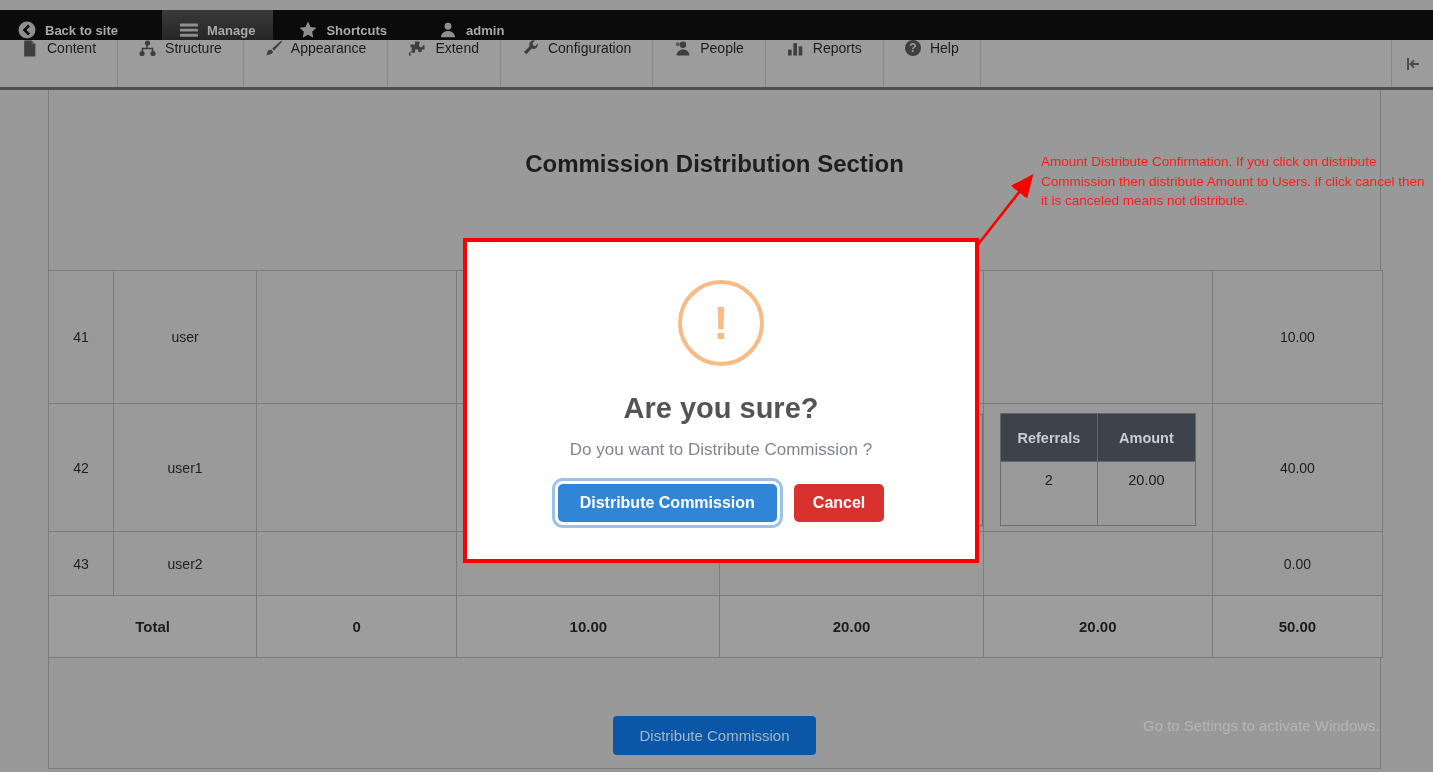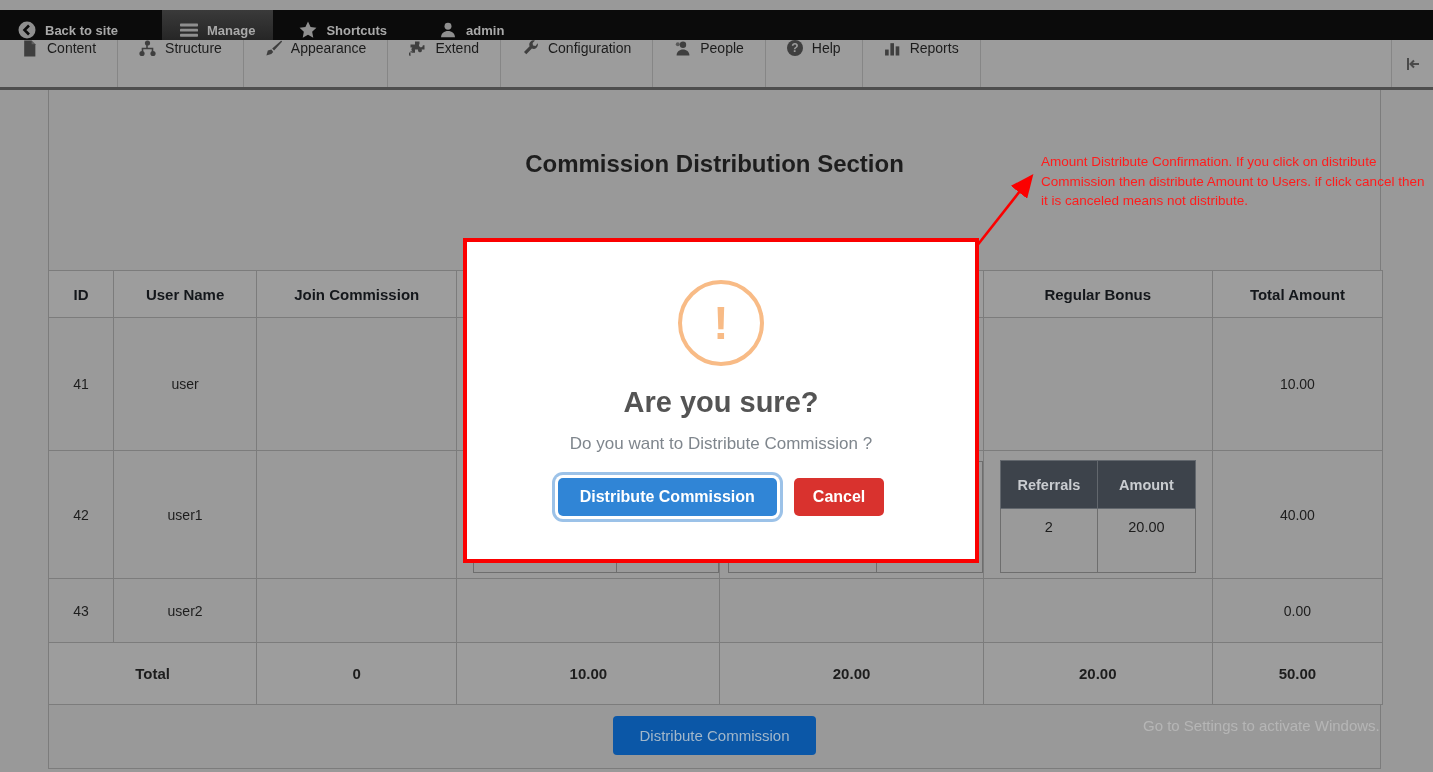--- a/index.html
+++ b/index.html
@@ -113,21 +113,21 @@
   .modal {
     position:absolute; left:463px; top:238px; width:516px; height:325px;
     background:#ffffff; border:4px solid #fb0000; z-index:50;
     display:flex; flex-direction:column; align-items:center;
   }
   .warn-circle {
     margin-top:38px; width:86px; height:86px; border-radius:50%;
     border:4px solid #f8bb86; display:flex; align-items:center; justify-content:center;
   }
   .warn-glyph { color:#f8bb86; font-size:46px; font-weight:bold; line-height:1; }
-  .modal-title { margin-top:20px; font-size:29px; font-weight:bold; color:#545454;text-align:right; }
+  .modal-title { margin-top:26px; font-size:29px; font-weight:bold; color:#545454;text-align:right; }
   .modal-msg   { margin-top:15px; font-size:17px; color:#7f868d; }
   .modal-btns  { margin-top:24px; display:flex; gap:17px; align-items:center; }
   .btn-confirm {
     background:#3085d6; color:#fff; font-size:16px; font-weight:bold;
     border:none; border-radius:5px; padding:10px 22px; cursor:pointer;
     box-shadow:0 0 0 3px #ffffff, 0 0 0 6px #9cc2e8;
     font-family:"Liberation Sans", sans-serif;
   }
   .btn-cancel {
     background:#d9322e; color:#fff; font-size:16px; font-weight:bold;
@@ -212,30 +212,30 @@
   </div>
   <div class="menu-item">
     <svg viewBox="0 0 17 17">
         <circle cx="9" cy="4.8" r="3.2"></circle>
         <path d="M2.6 15.4c0-3.6 2.9-5.8 6.4-5.8s6.4 2.2 6.4 5.8z"></path>
         <circle cx="3.8" cy="4.2" r="2" opacity=".7"></circle>
       </svg>
     <span>People</span>
   </div>
   <div class="menu-item">
-    <span class="qicon"></span>
-    <span>Help</span>
-  </div>
-  <div class="menu-item">
     <svg viewBox="0 0 16 16">
         <rect x="1" y="9" width="3.4" height="5.6"></rect>
         <rect x="6" y="3" width="3.4" height="11.6"></rect>
         <rect x="11" y="6" width="3.4" height="8.6"></rect>
       </svg>
     <span>Reports</span>
+  </div>
+  <div class="menu-item">
+    <span class="qicon"></span>
+    <span>Help</span>
   </div>
   <div class="menu-pin">
     <svg viewBox="0 0 18 16">
       <path d="M4 2v12"></path>
         <path d="M15 8H7"></path>
         <path d="M10 4.5 6.5 8l3.5 3.5"></path>
     </svg>
   </div>
 </div>
 
@@ -246,29 +246,20 @@
     <colgroup>
       <col style="width:65px">
         <col style="width:143px">
         <col style="width:200px">
       <col style="width:263px">
         <col style="width:263px">
         <col style="width:229px">
         <col style="width:170px">
     </colgroup>
     <tbody>
-        <tr class="hdr">
-      <th>ID</th>
-      <th>User Name</th>
-      <th>Join Commission</th>
-      <th></th>
-      <th></th>
-      <th>Regular Bonus</th>
-      <th>Total Amount</th>
-    </tr>
     <tr class="r41">
       <td>41</td>
       <td>user</td>
       <td></td>
           <td></td>
       <td></td>
           <td></td>
       <td>10.00</td>
     </tr>
     <tr class="r42">

